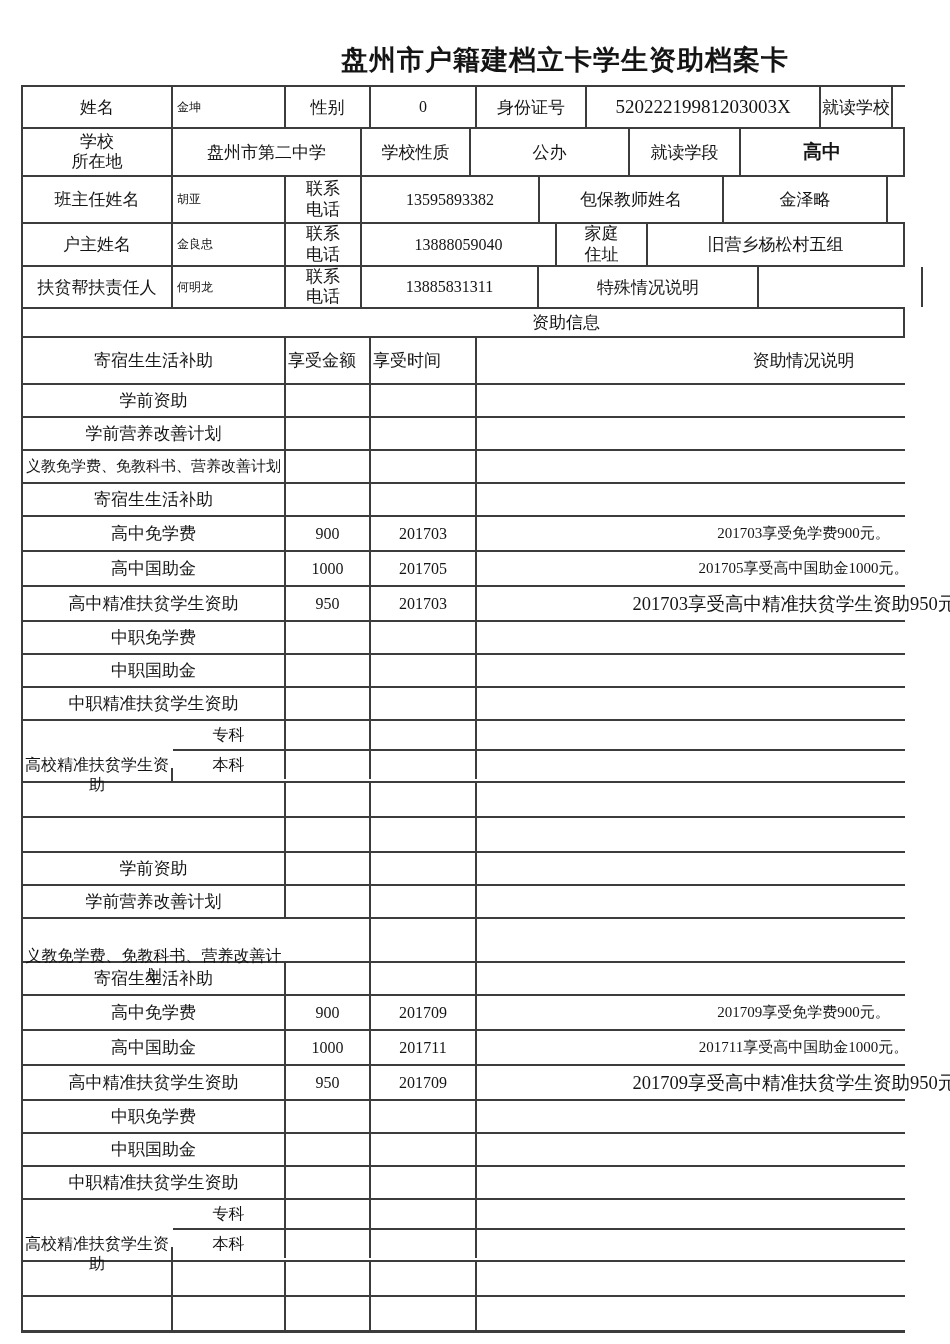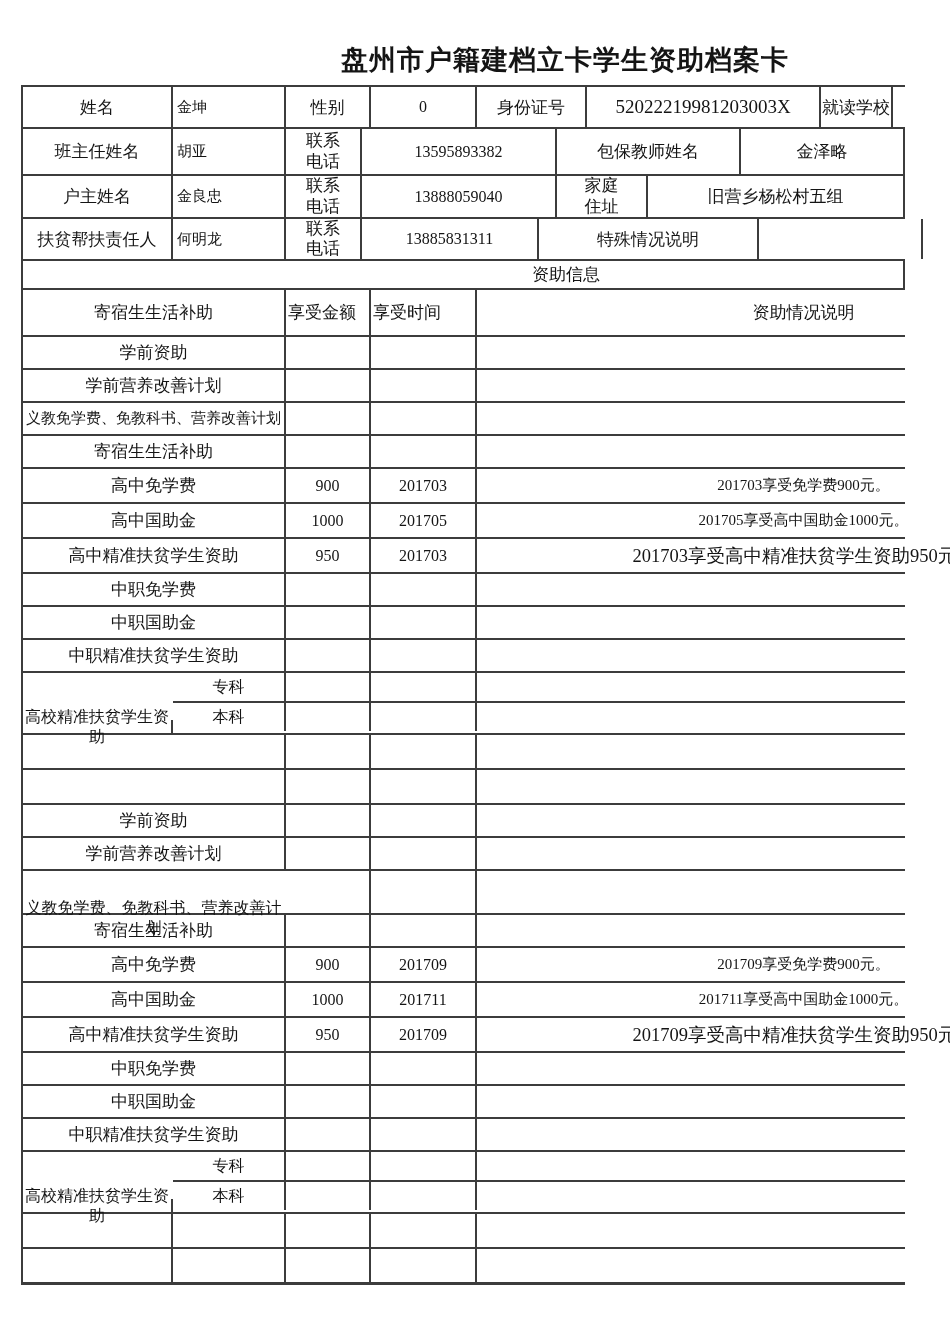--- a/index.html
+++ b/index.html
@@ -12,21 +12,21 @@
          border-left:2px solid #3c3c3c; border-top:2px solid #3c3c3c;
          border-bottom:3px solid #3c3c3c; }
   .row { display:flex; border-bottom:2px solid #3c3c3c; }
   .row.last { border-bottom:none; }
   .c { box-sizing:border-box; border-right:2px solid #3c3c3c;
        display:flex; align-items:center; justify-content:center;
        text-align:center; overflow:visible; font-size:17px; flex:none; }
   .c.nb { border-right:none; }
   .c.left { justify-content:flex-start; padding-left:4px; text-align:left; }
   .pre { white-space:pre-line; line-height:1.18; }
-  .f15 { font-size:15px; } .f16 { font-size:16px; } .f19 { font-size:19px; }
+  .f15 { font-size:12px; } .f16 { font-size:16px; } .f19 { font-size:19px; }
   .boldv { font-weight:bold; font-size:19px; }
   .wide-center { width:1086px; flex:none; text-align:center; font-size:19px; }
   .start { justify-content:flex-start; }
   .desc-in { width:653px; flex:none; text-align:center; white-space:nowrap; font-size:15px; }
   .desc-in.big { font-size:18.5px; }
   .wrapname { white-space:normal; line-height:1.25;margin-top:47px; }
   .subcol { display:flex; flex-direction:column; flex:none; }
   .subrow { display:flex; }
   .subrow.divide { border-bottom:2px solid #3c3c3c; }
 </style>
@@ -43,27 +43,36 @@
     <div class="row" style="height:40px">
       <div class="c" style="width:150px">姓名</div>
       <div class="c left f15" style="width:113px">金坤</div>
       <div class="c" style="width:85px">性别</div>
       <div class="c f16" style="width:106px">0</div>
       <div class="c" style="width:110px">身份证号</div>
       <div class="c f19" style="width:234px">52022219981203003X</div>
       <div class="c" style="width:72px">就读学校</div>
     </div>
 
+    <div class="row" style="height:46px">
+      <div class="c pre" style="width:150px">学校
+所在地</div>
+      <div class="c" style="width:189px">盘州市第二中学</div>
+      <div class="c" style="width:109px">学校性质</div>
+      <div class="c" style="width:159px">公办</div>
+      <div class="c" style="width:111px">就读学段</div>
+      <div class="c boldv" style="width:164px">高中</div>
+    </div>
 
     <div class="row" style="height:45px">
       <div class="c" style="width:150px">班主任姓名</div>
       <div class="c left f15" style="width:113px">胡亚</div>
       <div class="c pre" style="width:76px">联系
 电话</div>
-      <div class="c f16" style="width:195px">13595893382</div>
+      <div class="c f16" style="width:178px">13595893382</div>
       <div class="c" style="width:184px">包保教师姓名</div>
       <div class="c" style="width:164px">金泽略</div>
     </div>
 
     <div class="row" style="height:41px">
       <div class="c" style="width:150px">户主姓名</div>
       <div class="c left f15" style="width:113px">金良忠</div>
       <div class="c pre" style="width:76px">联系
 电话</div>
       <div class="c f16" style="width:195px">13888059040</div>

